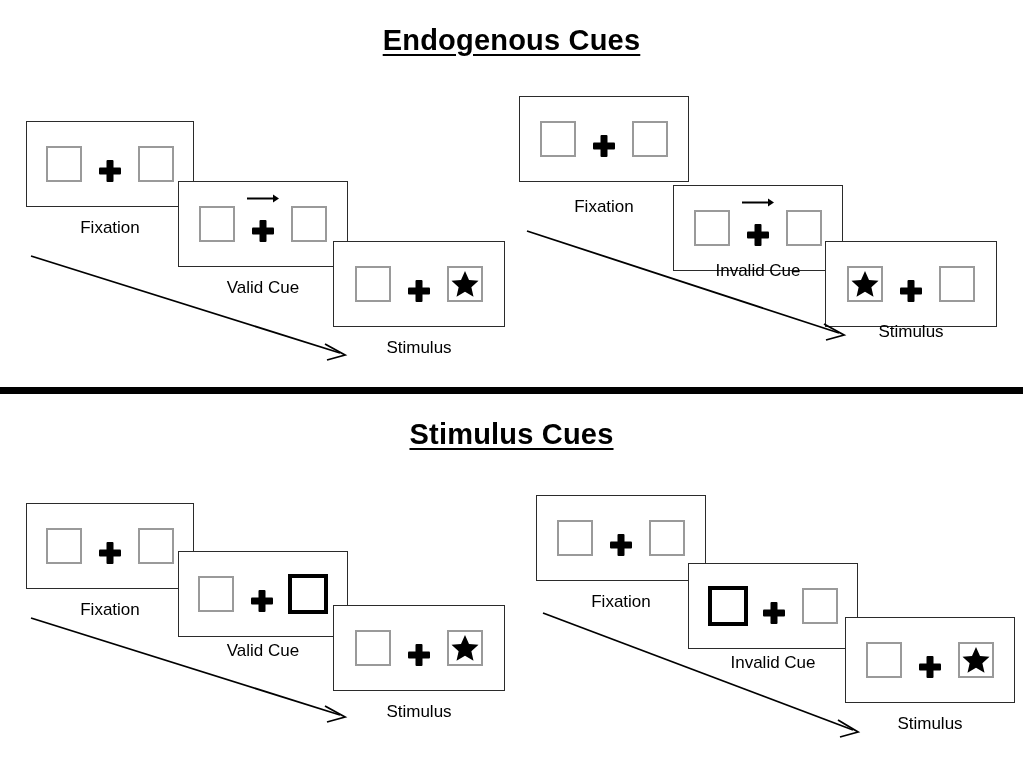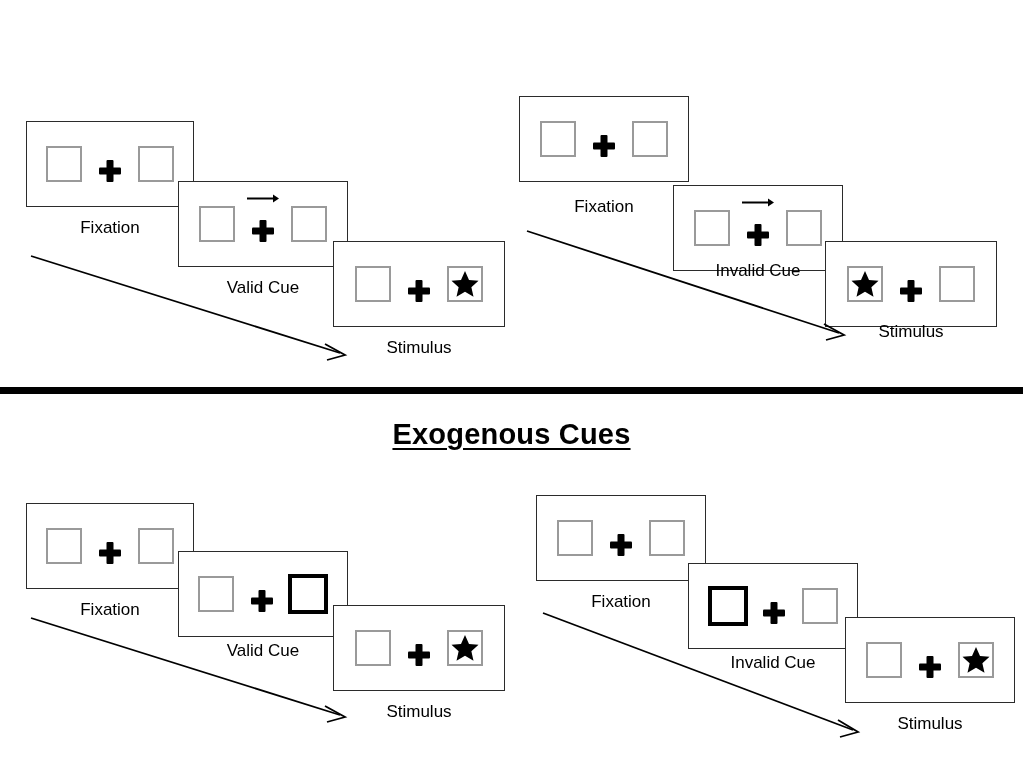--- a/index.html
+++ b/index.html
@@ -133,20 +133,21 @@
   .time-arrow {
     position: absolute;
     overflow: visible;
   }
 </style>
 </head>
 <body>
 
 <div class="stage">
 
+  <div class="section-title" style="left:0; width:1023px; top:24px; text-align:center;">Endogenous Cues</div>
 
   <div class="panel" style="left:26px; top:121px; width:168px; height:86px;">
     <div class="panel-inner">
       <div class="box" style="width:36px;height:36px;margin-right:17px;"></div>
       <div class="center-col" style="height:36px;">
         <div class="plus" style="width:22px;height:22px;"></div>
       </div>
       <div class="box" style="width:36px;height:36px;margin-left:17px;"></div>
     </div>
   </div>
@@ -228,21 +229,21 @@
   </div>
   <div class="stage-label" style="left:825px; top:322px; width:172px;">Stimulus</div>
 
   <svg class="time-arrow" style="left:524px; top:225px;" width="330" height="120" viewBox="0 0 330 120">
     <line x1="3" y1="6" x2="315" y2="108" stroke="#000" stroke-width="1.8"></line>
     <path d="M 300 99 L 320 110 L 302 115" fill="none" stroke="#000" stroke-width="1.8"></path>
   </svg>
 
   <div class="divider" style="top:387px;"></div>
 
-  <div class="section-title" style="left:0; width:1023px; top:418px; text-align:center;">Exogenous Cues</div>
+  <div class="section-title" style="left:0; width:1023px; top:418px; text-align:center;">Stimulus Cues</div>
 
   <div class="panel" style="left:26px; top:503px; width:168px; height:86px;">
     <div class="panel-inner">
       <div class="box" style="width:36px;height:36px;margin-right:17px;"></div>
       <div class="center-col" style="height:36px;">
         <div class="plus" style="width:22px;height:22px;"></div>
       </div>
       <div class="box" style="width:36px;height:36px;margin-left:17px;"></div>
     </div>
   </div>

